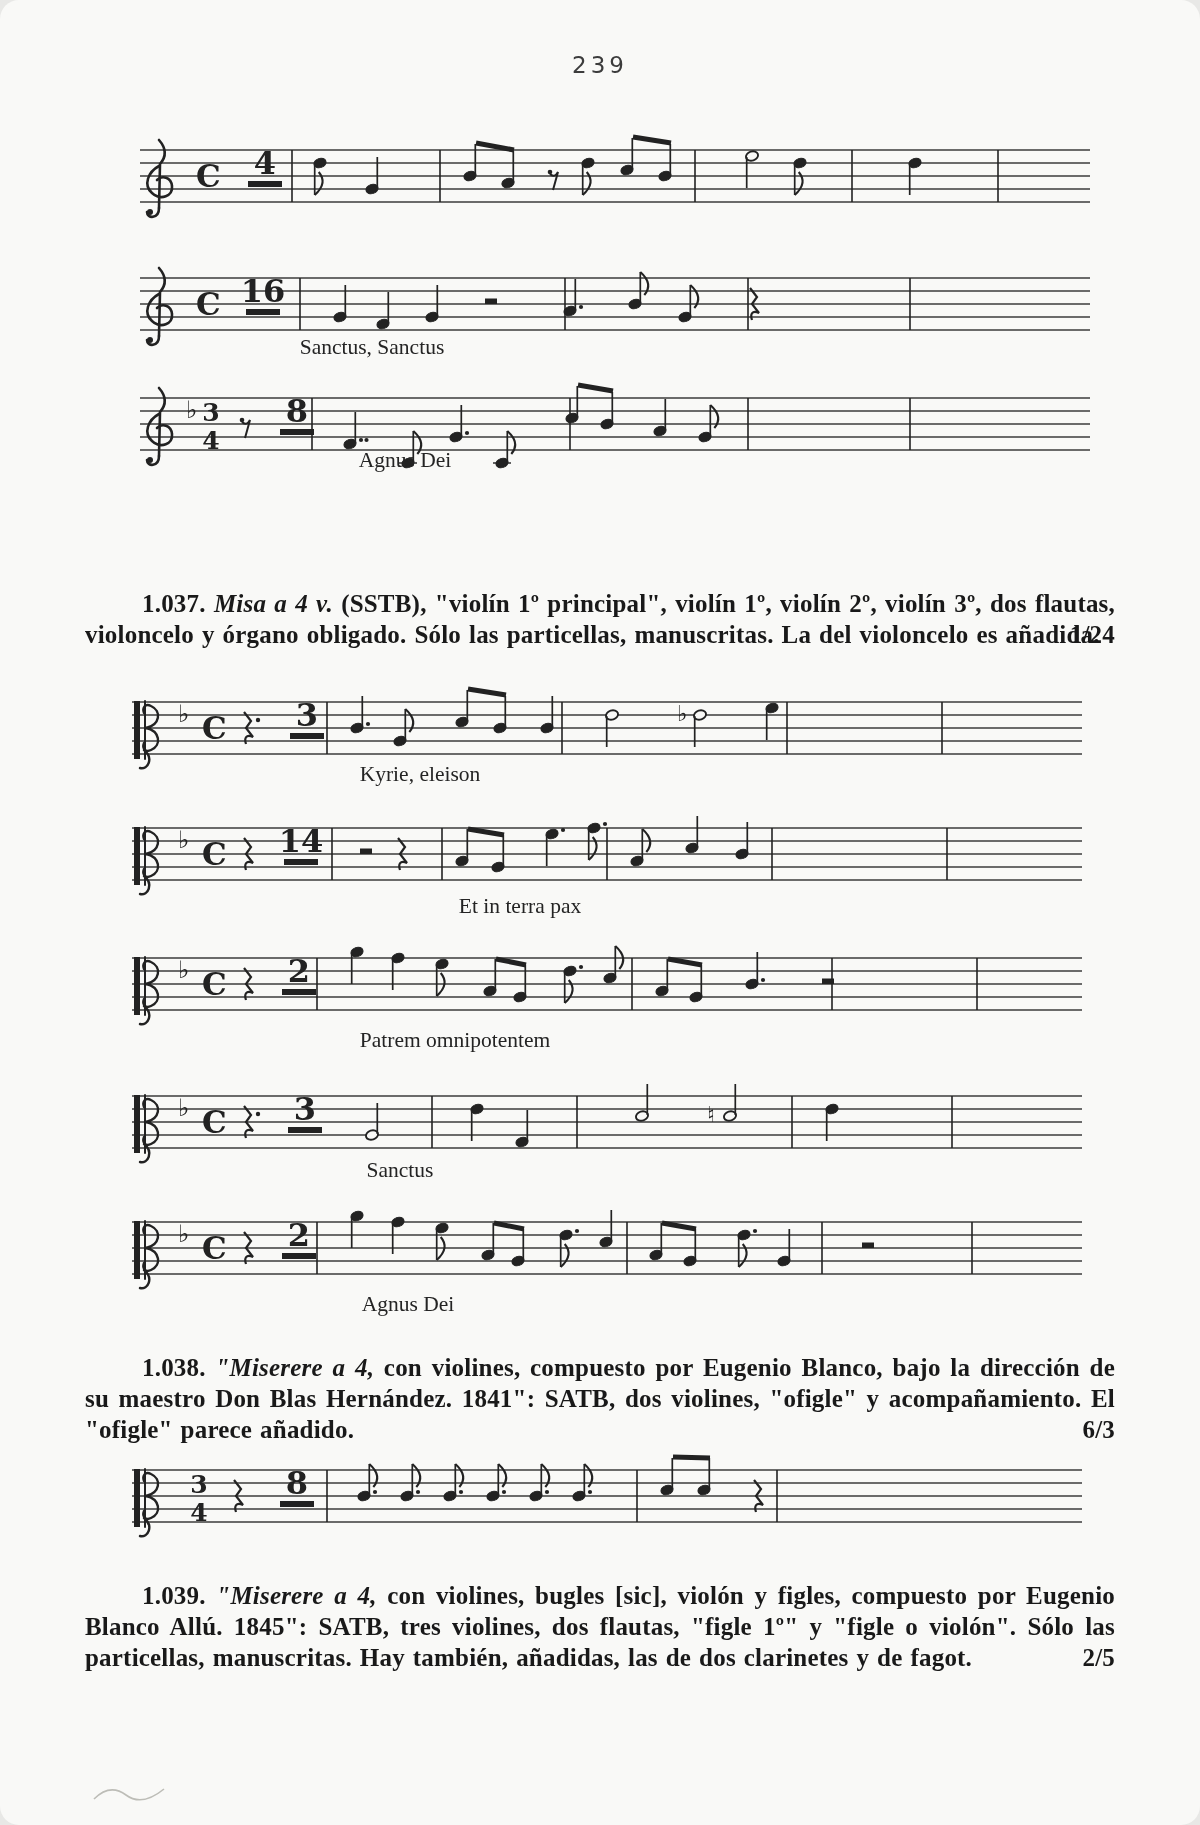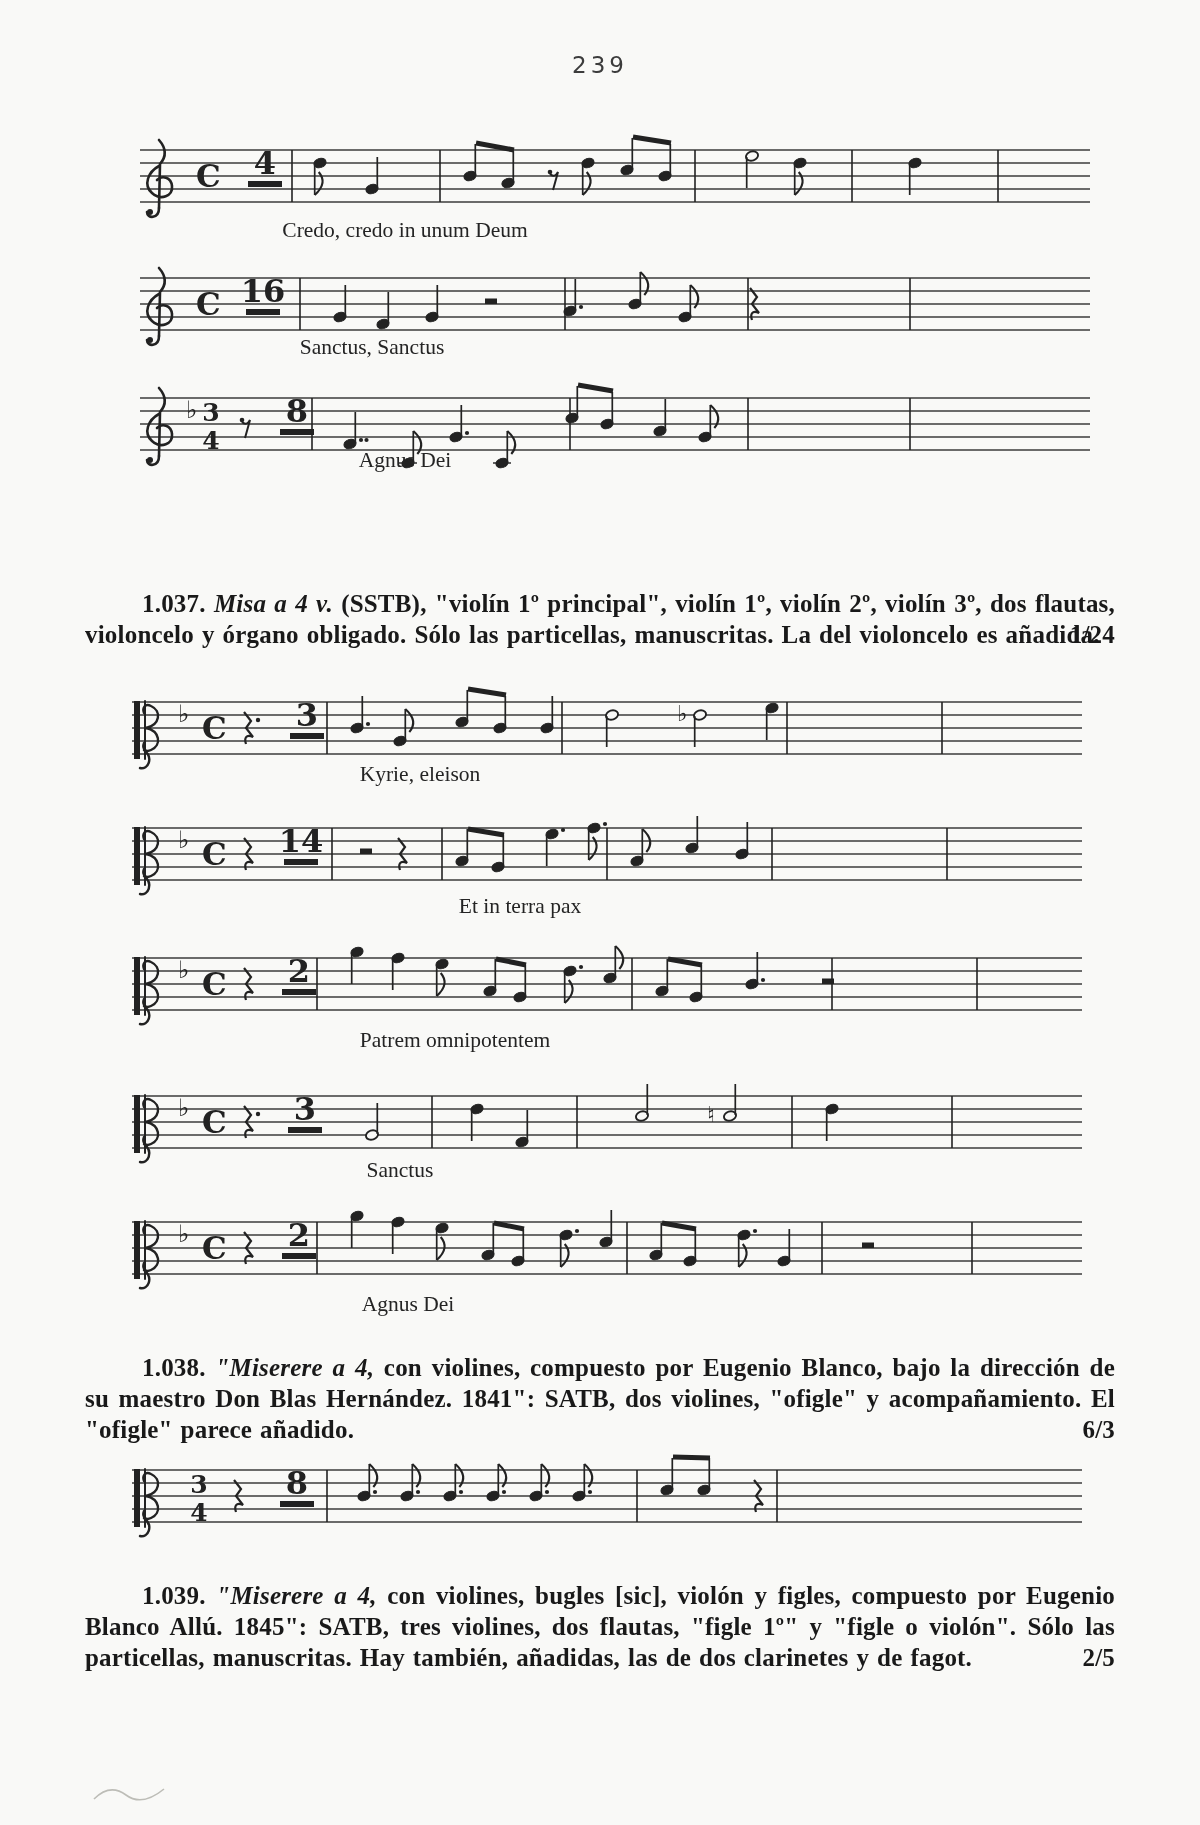--- a/index.html
+++ b/index.html
@@ -1,20 +1,21 @@
 <!DOCTYPE html>
 <html><head>
 <meta charset="utf-8">
 <style>
   html,body{margin:0;padding:0;}
   body{background:#e8e8e6;}
   .page{
     position:relative;width:1200px;height:1825px;margin:0 auto;
     background:#f9f9f7;color:#1c1c1c;overflow:hidden;
     font-family:"Liberation Serif", serif;
+    border-radius:19px;
   }
   .page-number{
     position:absolute;top:52px;left:0;width:100%;text-align:center;
     font-family:"DejaVu Sans", sans-serif;font-size:23px;letter-spacing:4px;color:#3c3c3c;
   }
   .staff-svg{position:absolute;}
   .caption{
     position:absolute;width:400px;text-align:center;
     font-size:21.5px;color:#242424;
   }
@@ -77,21 +78,20 @@
       <ellipse cx="612" cy="6" rx="6.2" ry="4.6" transform="rotate(-18 612 6)" fill="#f9f9f7" stroke="#222" stroke-width="1.9"></ellipse>
       <line x1="606.7" y1="7" x2="606.7" y2="38" stroke="#222" stroke-width="1.7"></line>
       <ellipse cx="660" cy="13" rx="6.2" ry="4.6" transform="rotate(-18 660 13)" fill="#222" stroke="#222" stroke-width="1"></ellipse>
       <line x1="654.7" y1="14" x2="654.7" y2="45" stroke="#222" stroke-width="1.7"></line>
       <path d="M654.7,45 C663.7,37 664.7,29 658.7,22" fill="none" stroke="#222" stroke-width="2.1"></path>
       <ellipse cx="775" cy="13" rx="6.2" ry="4.6" transform="rotate(-18 775 13)" fill="#222" stroke="#222" stroke-width="1"></ellipse>
       <line x1="769.7" y1="14" x2="769.7" y2="45" stroke="#222" stroke-width="1.7"></line>
       <line x1="336" y1="-7" x2="374" y2="0" stroke="#222" stroke-width="5"></line>
       <line x1="493" y1="-13" x2="531" y2="-7" stroke="#222" stroke-width="5"></line>
     </svg>
-  <div class="caption" style="top:218px;left:205px">Credo, credo in unum Deum</div>
 
   <svg class="staff-svg" style="top:248px;left:140px" width="952" height="116" viewBox="0 -30 952 116">
       <line x1="0" y1="0" x2="950" y2="0" stroke="#222" stroke-width="1.4" opacity="0.88"></line>
       <line x1="0" y1="13" x2="950" y2="13" stroke="#222" stroke-width="1.4" opacity="0.88"></line>
       <line x1="0" y1="26" x2="950" y2="26" stroke="#222" stroke-width="1.4" opacity="0.88"></line>
       <line x1="0" y1="39" x2="950" y2="39" stroke="#222" stroke-width="1.4" opacity="0.88"></line>
       <line x1="0" y1="52" x2="950" y2="52" stroke="#222" stroke-width="1.4" opacity="0.88"></line>
       <g fill="none" stroke="#222" stroke-width="2.6" stroke-linecap="round">
         <path d="M19,-10 C26,-2 27,6 20,14 L19,58"></path>
         <path d="M19,16 C8,22 3,35 12,43 C21,51 33,46 32,36 C31,27 22,25 17,30"></path>

